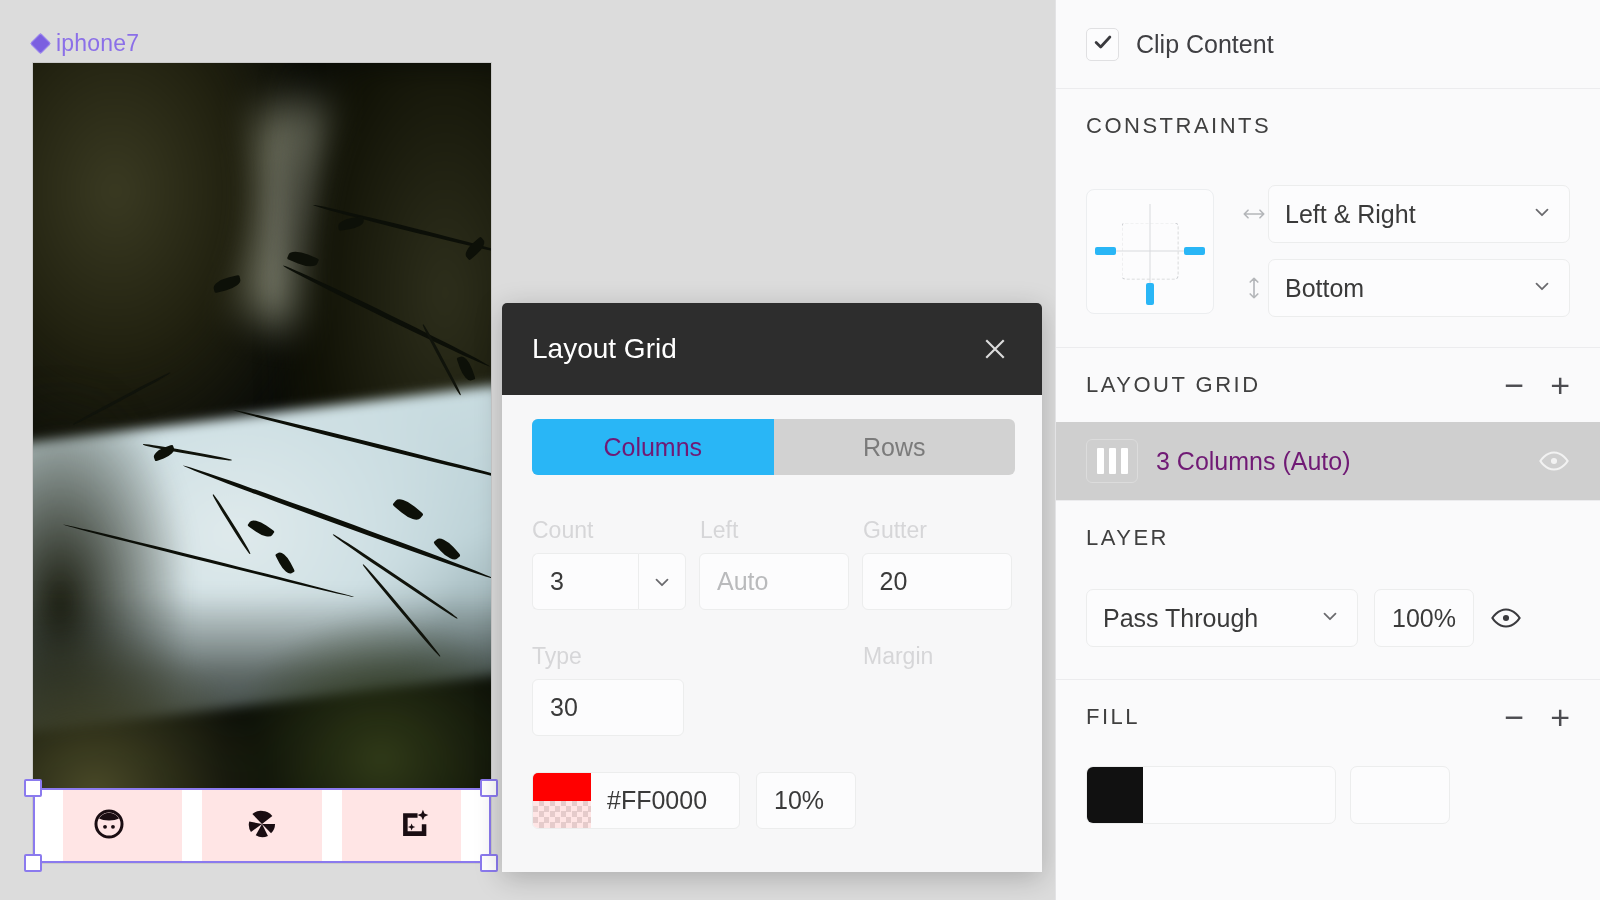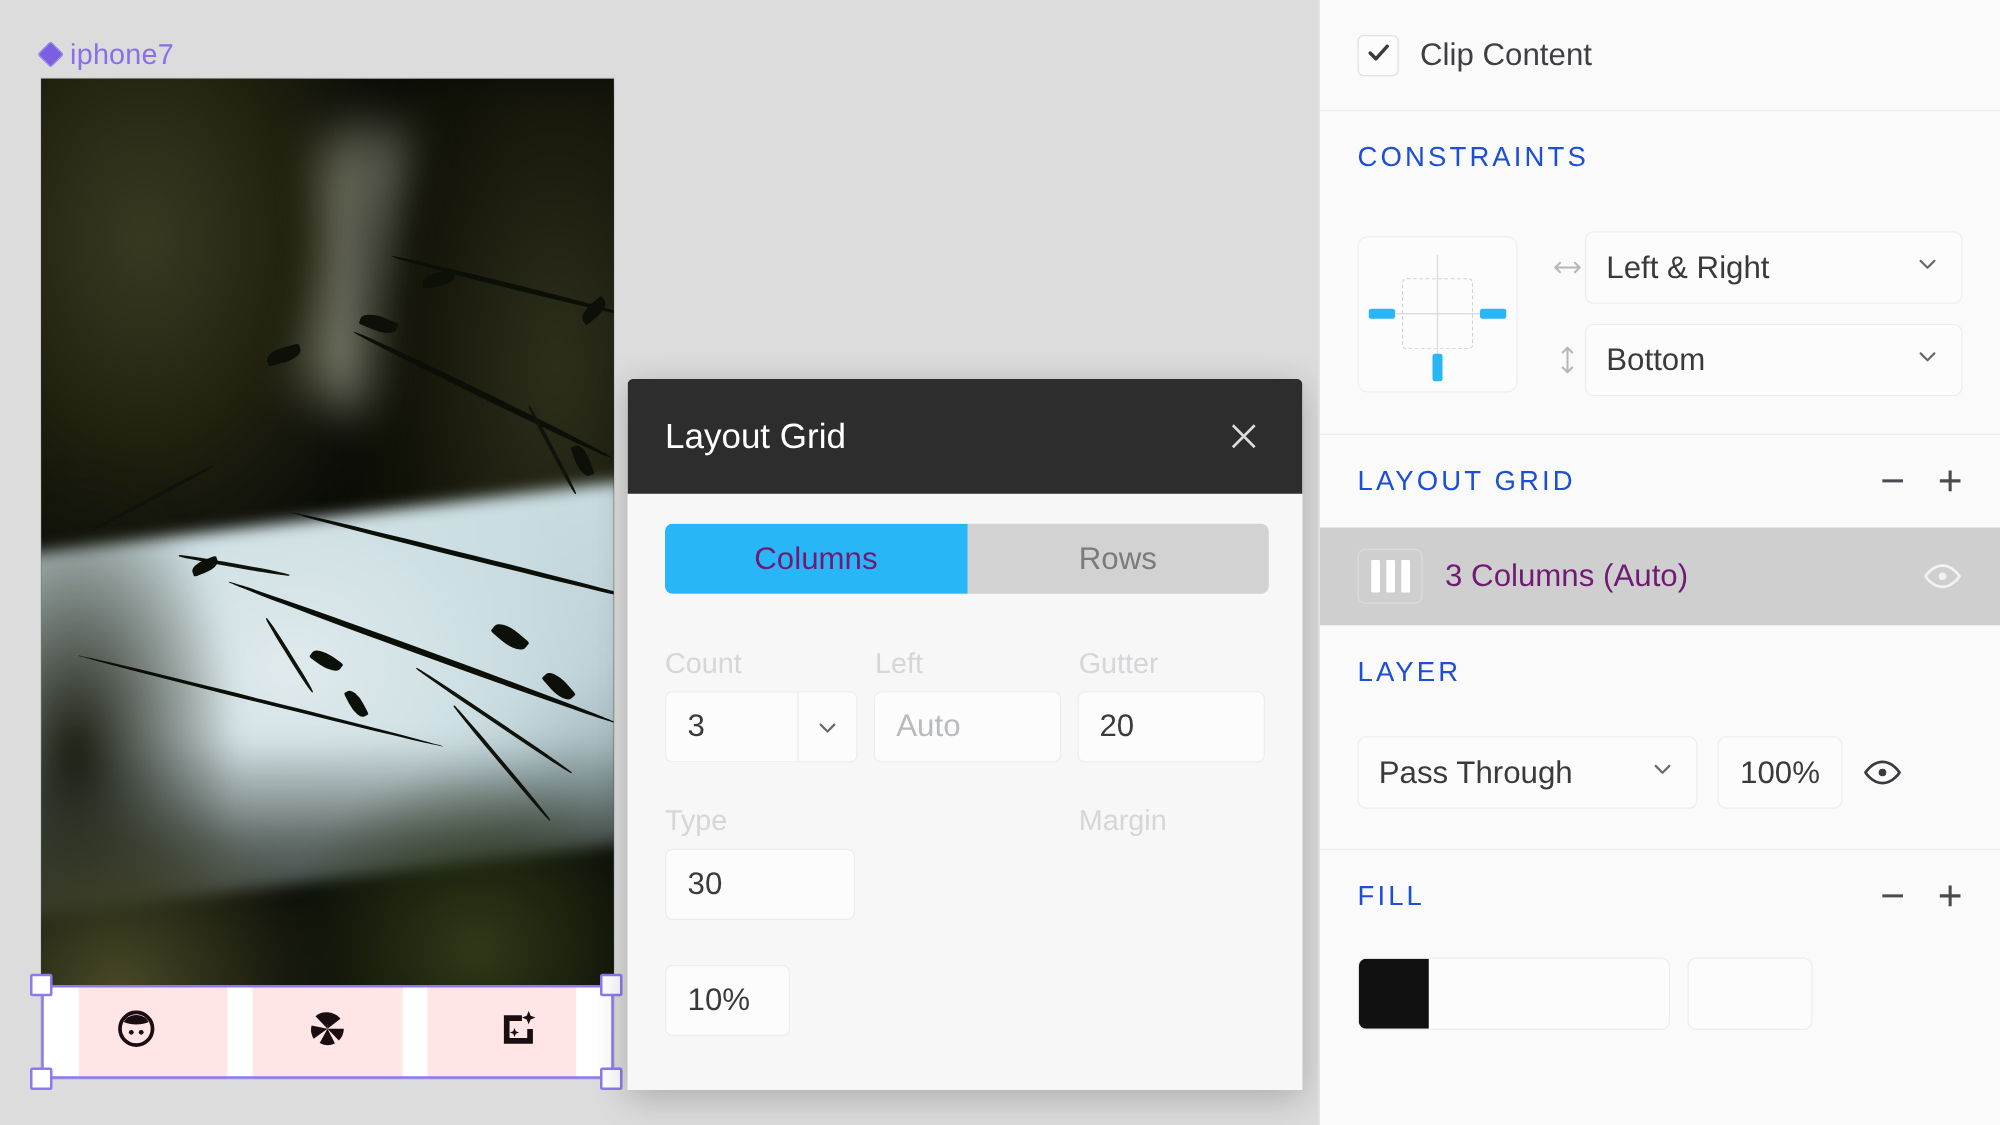--- a/index.html
+++ b/index.html
@@ -200,21 +200,21 @@
     border-left: 1px solid #e3e3e5;
     overflow: hidden;
   }
   .sb-section { padding: 0 30px; }
   .sb-divider { height: 1px; background: #ececee; margin: 0; }
   .sb-head {
     display: flex; align-items: center; justify-content: space-between;
     height: 74px;
   }
   .sb-head .title {
-    font-size: 22px; letter-spacing: 2.5px; color: #1d4ed8; font-weight: 400;
+    font-size: 22px; letter-spacing: 2.5px; color: #404040; font-weight: 400;
   }
   .sb-head .acts { display: flex; align-items: center; gap: 26px; }
 
   .checkbox-row { display: flex; align-items: center; gap: 17px; height: 88px; }
   .cb {
     width: 33px; height: 33px; border: 1px solid #e0e0e2; border-radius: 5px;
     background: #fcfcfd; display: flex; align-items: center; justify-content: center;
   }
   .cb-label { font-size: 25px; color: #3f3f43; }
 
@@ -405,20 +405,24 @@
       <div class="field-labels" style="margin-top:33px">
         <div class="lbl" style="width:331px">Type</div>
         <div class="lbl">Margin</div>
       </div>
 
       <div class="row" style="gap:13px">
         <div class="inp" style="width:152px">30</div>
       </div>
 
       <div class="swatch-row">
+        <div class="swatch-wrap">
+          <div class="swatch"></div>
+          <div class="swatch-hex">#FF0000</div>
+        </div>
         <div class="opacity-box">10%</div>
       </div>
     </div>
   </div>
 
   <div class="sidebar">
 
     <div class="sb-section">
       <div class="checkbox-row">
         <div class="cb">

